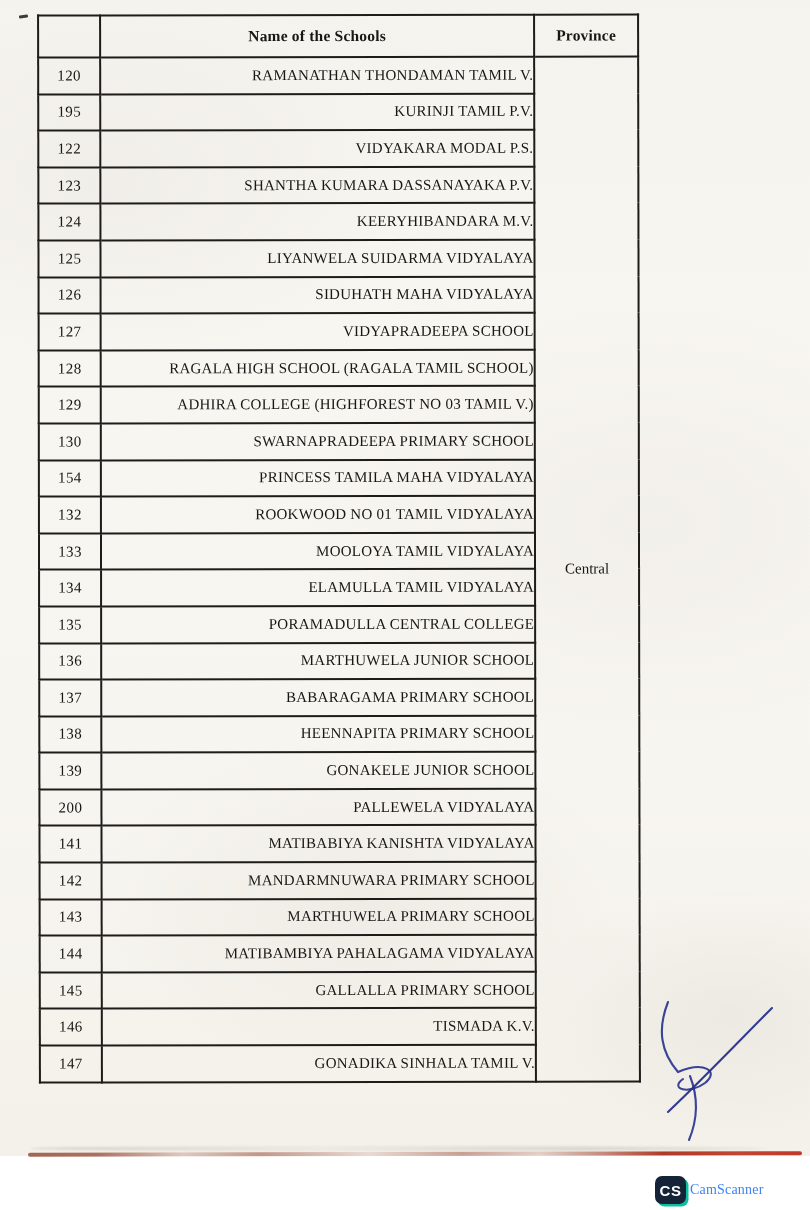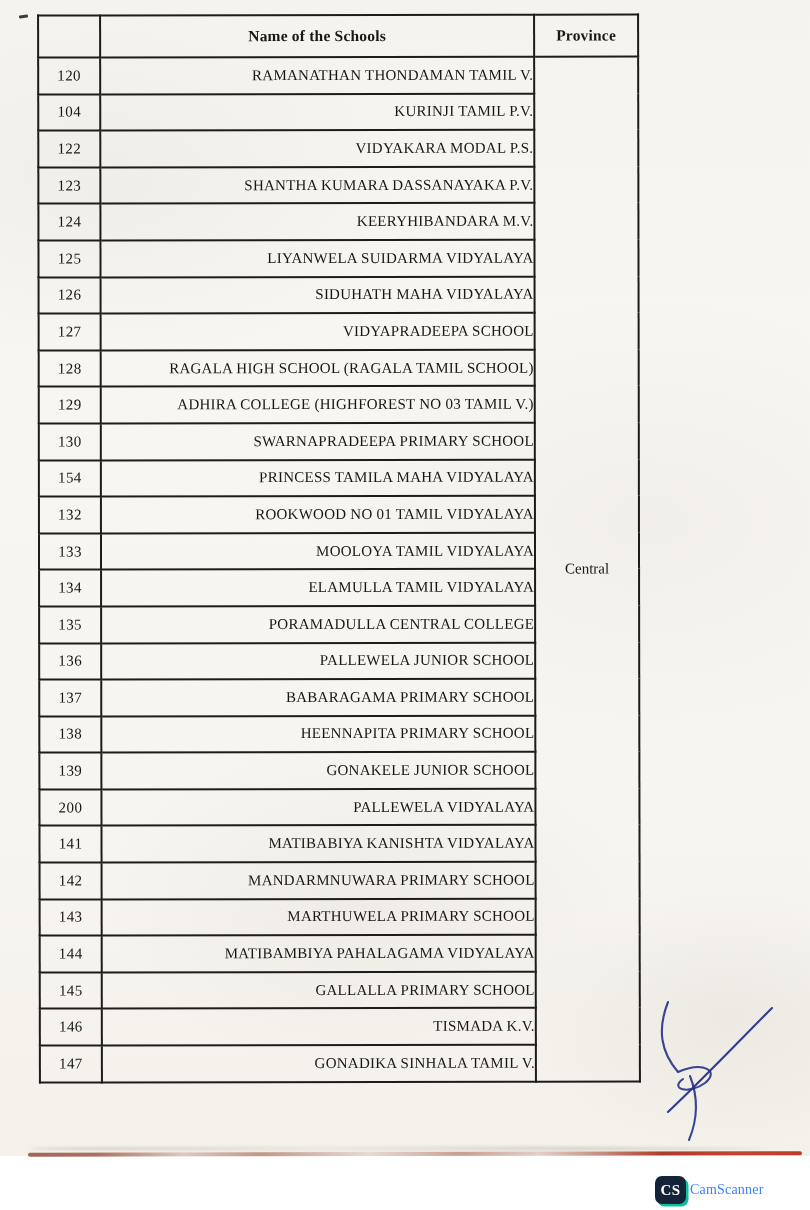--- a/index.html
+++ b/index.html
@@ -96,21 +96,21 @@
     position: absolute;
     left: 655px; top: 1176px;
     display: flex; align-items: center;
   }
   .cs-badge {
     width: 31px; height: 28px;
     background: #152339;
     border-radius: 7px;
     display: flex; align-items: center; justify-content: center;
     color: #ffffff;
-    font-family: Liberation Serif, serif;
+    font-family: Liberation Sans, sans-serif;
     font-weight: bold;
     font-size: 15px;
     letter-spacing: 0.5px;
     box-shadow: 2.5px 2.5px 0 0 #0cbf9e;
   }
   .cs-wordmark {
     margin-left: 4px;
     font-family: "Liberation Serif", serif;
     font-size: 14px;
     color: #3b82f6;
@@ -137,21 +137,21 @@
         <th>Province</th>
       </tr>
     </thead>
     <tbody>
         <tr>
           <td class="col-no">120</td>
           <td class="col-name">RAMANATHAN THONDAMAN TAMIL V.</td>
           <td class="col-prov" rowspan="28">Central</td>
         </tr>
         <tr>
-          <td class="col-no">104</td>
+          <td class="col-no">195</td>
           <td class="col-name">KURINJI TAMIL P.V.</td>
         </tr>
         <tr>
           <td class="col-no">122</td>
           <td class="col-name">VIDYAKARA MODAL P.S.</td>
         </tr>
         <tr>
           <td class="col-no">123</td>
           <td class="col-name">SHANTHA KUMARA DASSANAYAKA P.V.</td>
         </tr>
@@ -198,21 +198,21 @@
         <tr>
           <td class="col-no">134</td>
           <td class="col-name">ELAMULLA TAMIL VIDYALAYA</td>
         </tr>
         <tr>
           <td class="col-no">135</td>
           <td class="col-name">PORAMADULLA CENTRAL COLLEGE</td>
         </tr>
         <tr>
           <td class="col-no">136</td>
-          <td class="col-name">PALLEWELA JUNIOR SCHOOL</td>
+          <td class="col-name">MARTHUWELA JUNIOR SCHOOL</td>
         </tr>
         <tr>
           <td class="col-no">137</td>
           <td class="col-name">BABARAGAMA PRIMARY SCHOOL</td>
         </tr>
         <tr>
           <td class="col-no">138</td>
           <td class="col-name">HEENNAPITA PRIMARY SCHOOL</td>
         </tr>
         <tr>

